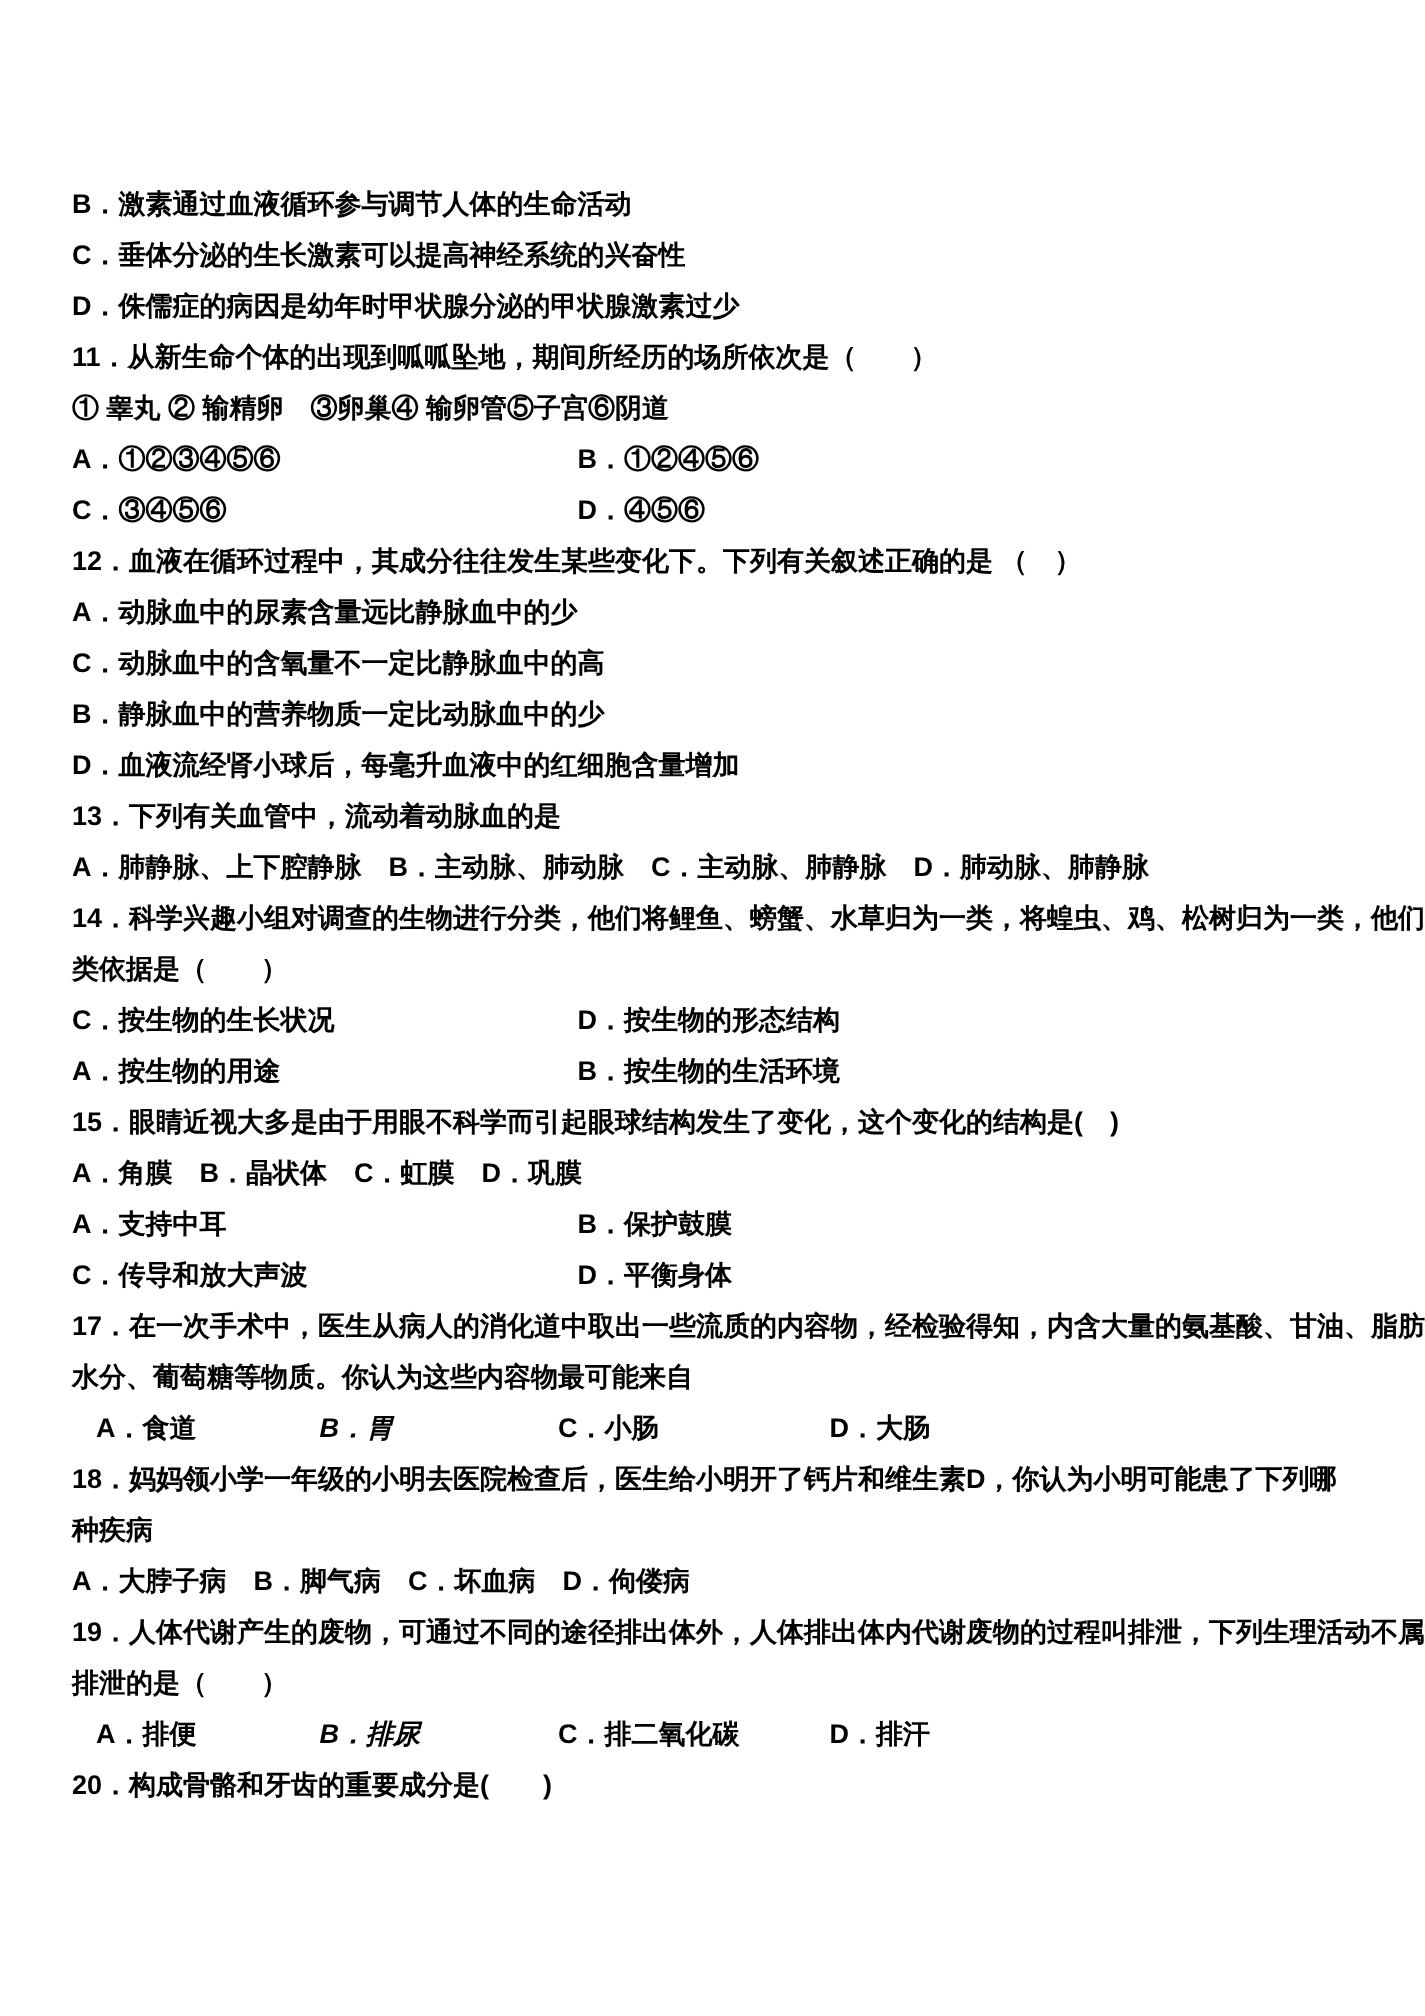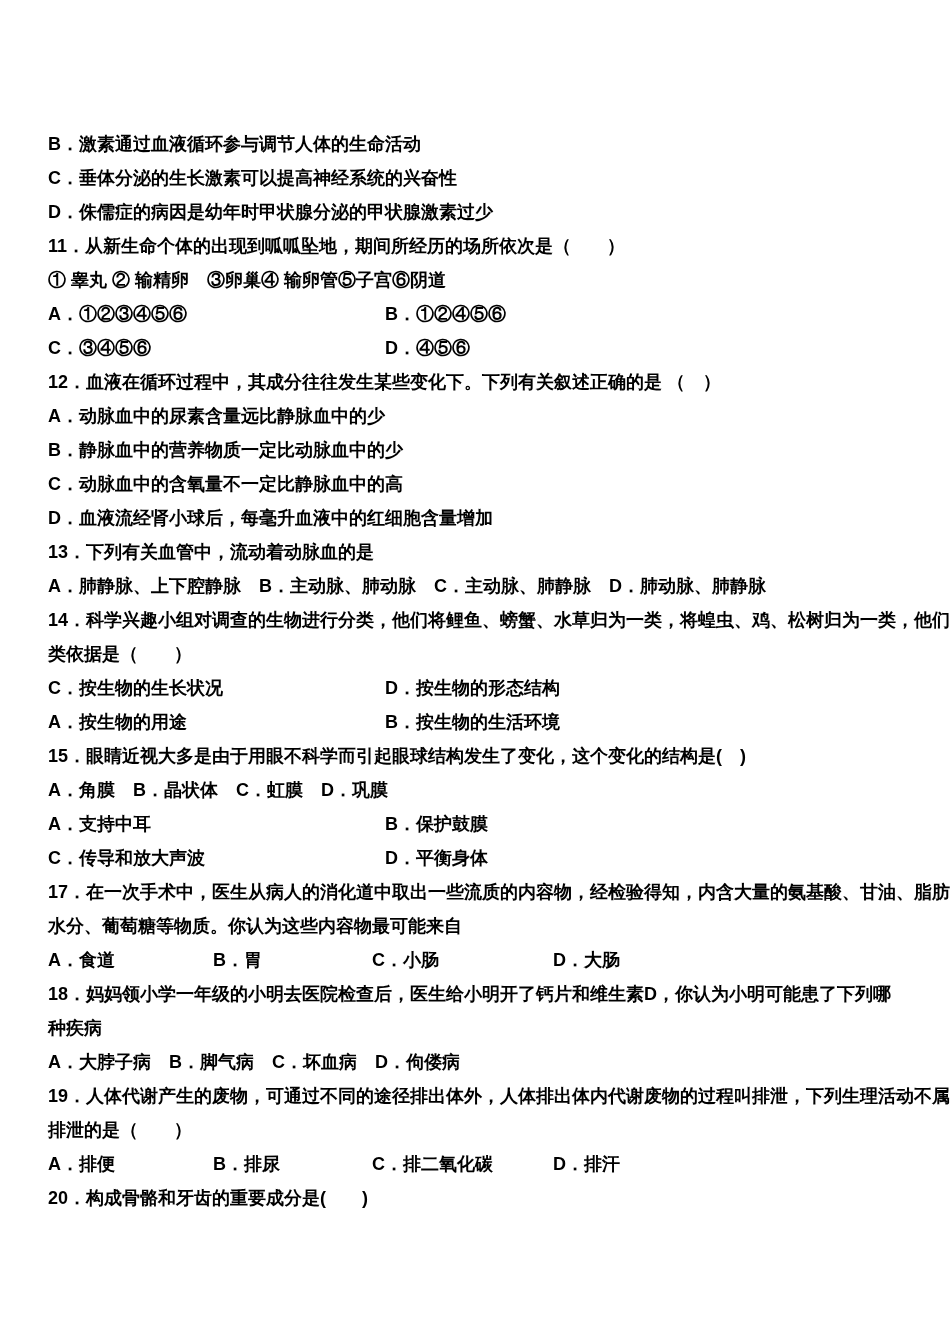--- a/index.html
+++ b/index.html
@@ -11,40 +11,39 @@
     width: 950px;
     height: 1344px;
     overflow: hidden;
     font-family: "Liberation Sans", sans-serif;
     font-weight: bold;
     font-size: 18px;
     color: #000000;
   }
   .doc {
     position: relative;
-    padding-top: 79px;
+    padding-top: 119px;
     width: 950px;
-    margin-top: 48px;
   }
   .ln {
     position: relative;
     height: 34px;
     line-height: 34px;
     white-space: nowrap;
   }
   .ln > .txt {
     padding-left: 48px;
     display: inline-block;
   }
   
   .c1 { position: absolute; left: 48px;  top: 0; }
   .c2 { position: absolute; left: 385px; top: 0; }
   
-  .f1 { position: absolute; left: 48px;  top: 0; }
-  .f2 { position: absolute; left: 213px; top: 0; }
+  .f1 { position: absolute; left: 64px;  top: 0; }
+  .f2 { position: absolute; left: 213px; top: 0; font-style: italic; }
   .f3 { position: absolute; left: 372px; top: 0; }
   .f4 { position: absolute; left: 553px; top: 0; }
 </style>
 </head>
 <body>
 
 <div class="doc">
 
   <div class="ln"><span class="txt">B．激素通过血液循环参与调节人体的生命活动</span></div>
   <div class="ln"><span class="txt">C．垂体分泌的生长激素可以提高神经系统的兴奋性</span></div>
@@ -56,22 +55,22 @@
     <span class="c1">A．①②③④⑤⑥</span>
     <span class="c2">B．①②④⑤⑥</span>
   </div>
   <div class="ln">
     <span class="c1">C．③④⑤⑥</span>
     <span class="c2">D．④⑤⑥</span>
   </div>
 
   <div class="ln"><span class="txt">12．血液在循环过程中，其成分往往发生某些变化下。下列有关叙述正确的是 （　）</span></div>
   <div class="ln"><span class="txt">A．动脉血中的尿素含量远比静脉血中的少</span></div>
+  <div class="ln"><span class="txt">C．动脉血中的含氧量不一定比静脉血中的高</span></div>
   <div class="ln"><span class="txt">B．静脉血中的营养物质一定比动脉血中的少</span></div>
-  <div class="ln"><span class="txt">C．动脉血中的含氧量不一定比静脉血中的高</span></div>
   <div class="ln"><span class="txt">D．血液流经肾小球后，每毫升血液中的红细胞含量增加</span></div>
 
   <div class="ln"><span class="txt">13．下列有关血管中，流动着动脉血的是</span></div>
   <div class="ln"><span class="txt">A．肺静脉、上下腔静脉　B．主动脉、肺动脉　C．主动脉、肺静脉　D．肺动脉、肺静脉</span></div>
 
   <div class="ln"><span class="txt">14．科学兴趣小组对调查的生物进行分类，他们将鲤鱼、螃蟹、水草归为一类，将蝗虫、鸡、松树归为一类，他们的分</span></div>
   <div class="ln"><span class="txt">类依据是（　　）</span></div>
   <div class="ln">
     <span class="c1">C．按生物的生长状况</span>
     <span class="c2">D．按生物的形态结构</span>

